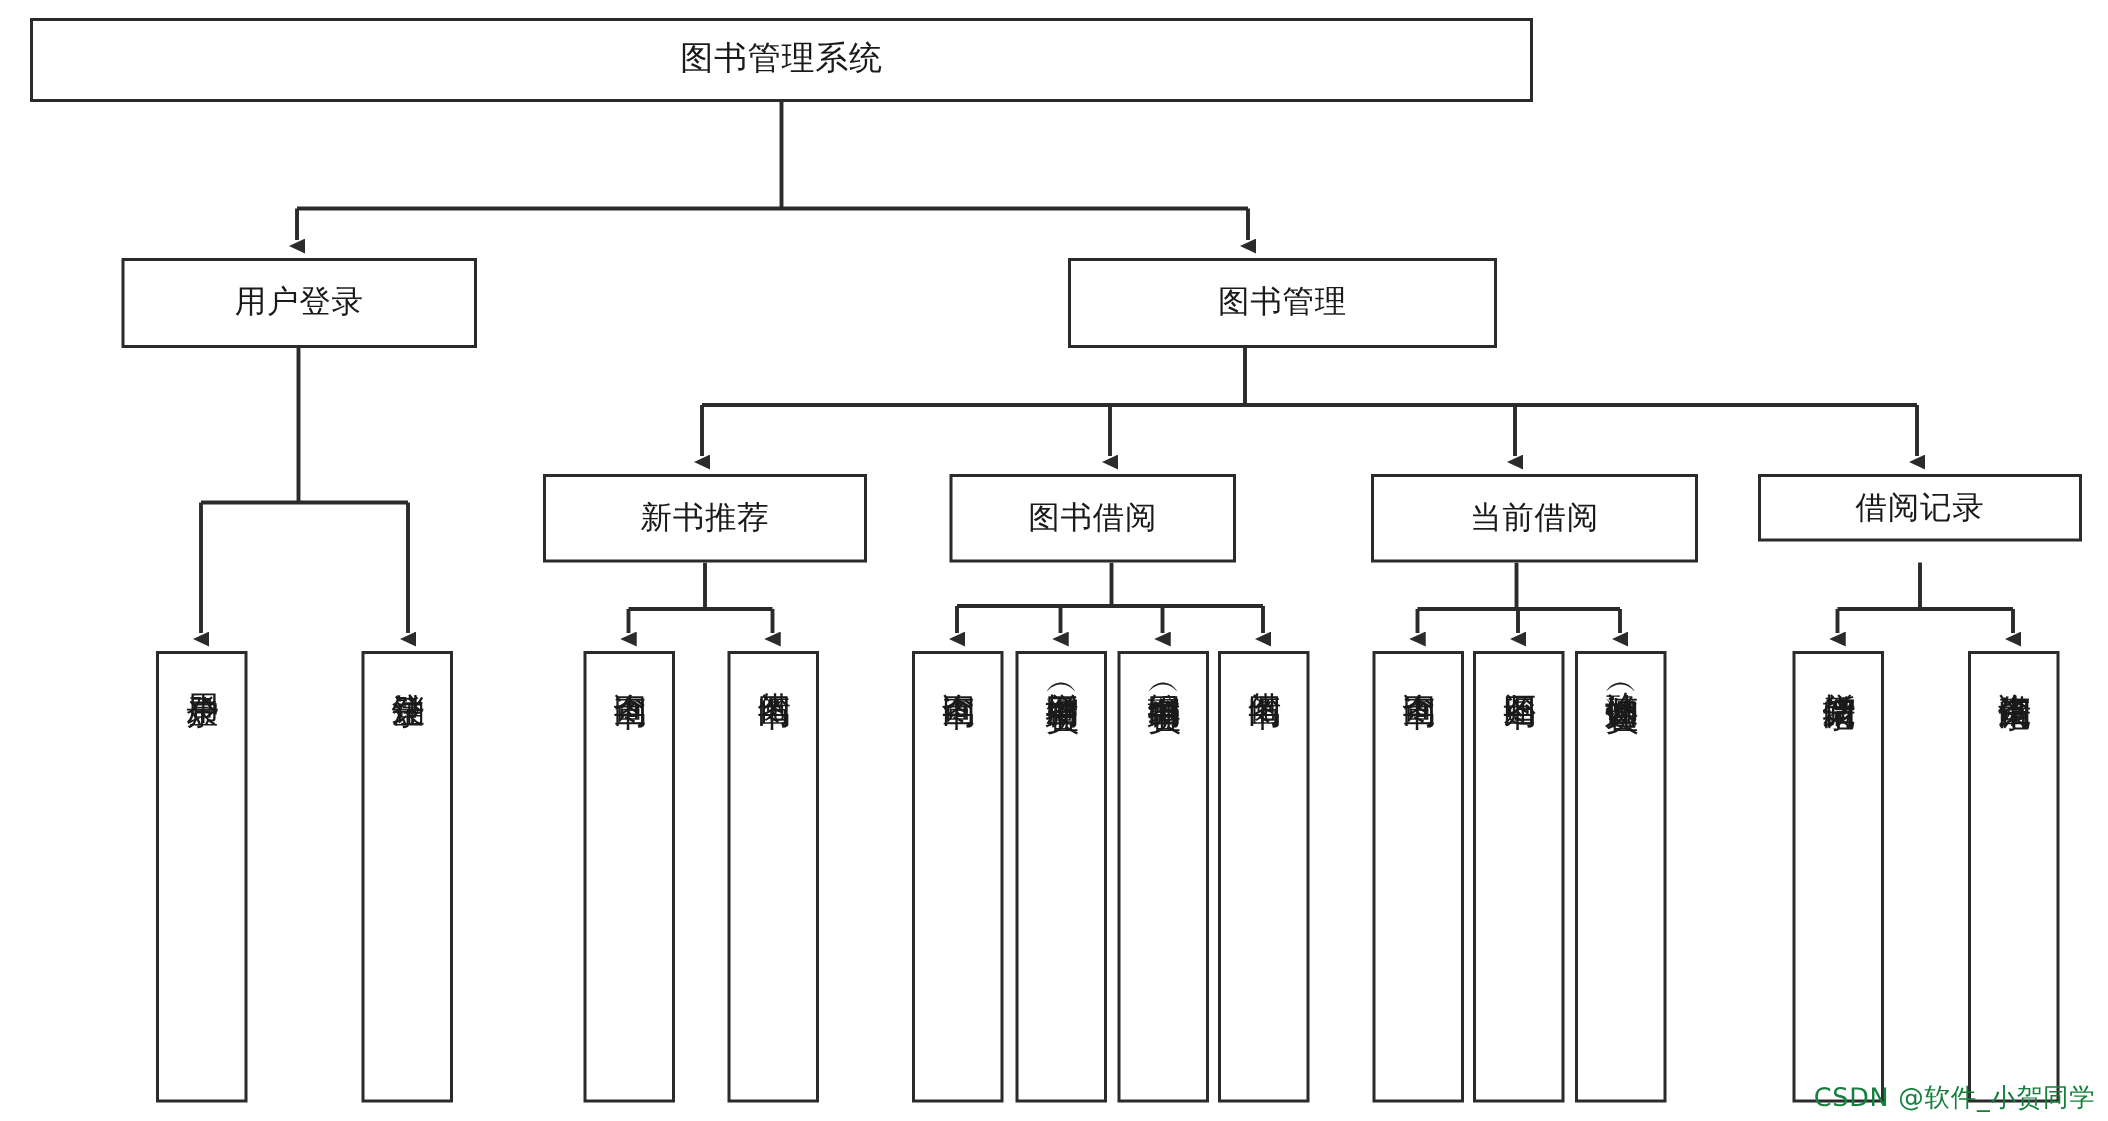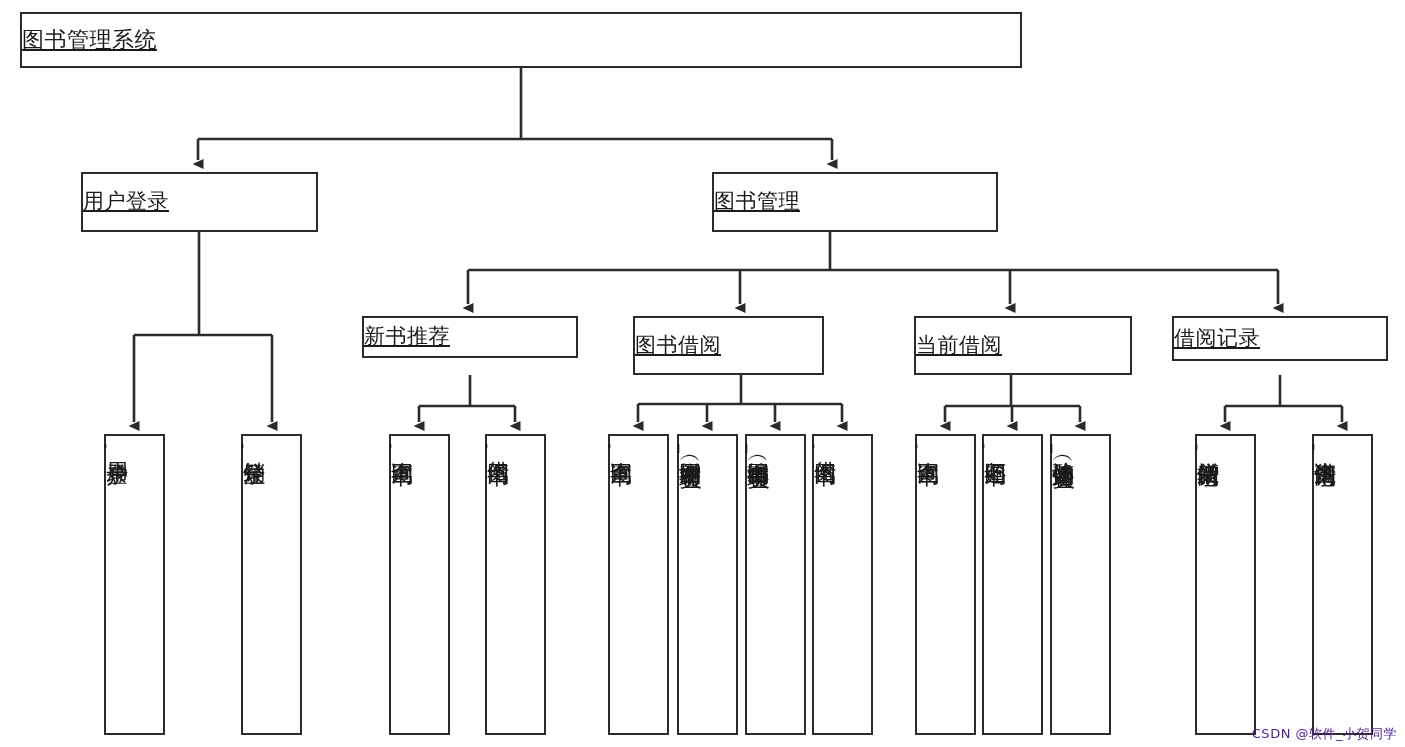--- a/index.html
+++ b/index.html
@@ -27,22 +27,22 @@
     height: 747px;
     pointer-events: none;
   }
   .node {
     position: absolute;
     box-sizing: border-box;
     background: #ffffff;
     border: 2px solid #2b2b2b;
     display: flex;
     align-items: center;
+    justify-content: center;
     color: #1a1a1a;
-    text-decoration: underline;
   }
   .node-label {
     display: block;
     text-align: center;
     line-height: 1.12;
     white-space: nowrap;
   }
   .horizontal .node-label {
     writing-mode: horizontal-tb;
     font-size: 21px;
@@ -57,22 +57,22 @@
     writing-mode: vertical-rl;
     text-orientation: upright;
     font-size: 22px;
     line-height: 1.06;
     letter-spacing: 1px;
   }
   .watermark {
     position: absolute;
     right: 8px;
     bottom: 4px;
-    font-size: 13px;
-    color: #4c1d95;
+    font-size: 17px;
+    color: #15803d;
     letter-spacing: 0.5px;
     white-space: nowrap;
     user-select: none;
   }
 </style>
 </head>
 <body>
 
 <div id="diagram-root">
 
@@ -130,21 +130,21 @@
     <span class="node-label">图书管理系统</span>
   </div>
 
   <div class="node horizontal" id="n-l2-0" style="left: 81px; top: 172px; width: 237px; height: 60px;">
     <span class="node-label">用户登录</span>
   </div>
   <div class="node horizontal" id="n-l2-1" style="left: 712px; top: 172px; width: 286px; height: 60px;">
     <span class="node-label">图书管理</span>
   </div>
 
-  <div class="node horizontal" id="n-l3-0" style="left: 362px; top: 316px; width: 216px; height: 42px;">
+  <div class="node horizontal" id="n-l3-0" style="left: 362px; top: 316px; width: 216px; height: 59px;">
     <span class="node-label">新书推荐</span>
   </div>
   <div class="node horizontal" id="n-l3-1" style="left: 633px; top: 316px; width: 191px; height: 59px;">
     <span class="node-label">图书借阅</span>
   </div>
   <div class="node horizontal" id="n-l3-2" style="left: 902px; top: 316px; width: 218px; height: 59px; margin-left: 12px;">
     <span class="node-label">当前借阅</span>
   </div>
   <div class="node horizontal" id="n-l3-3" style="left: 1172px; top: 316px; width: 216px; height: 45px;">
     <span class="node-label">借阅记录</span>

